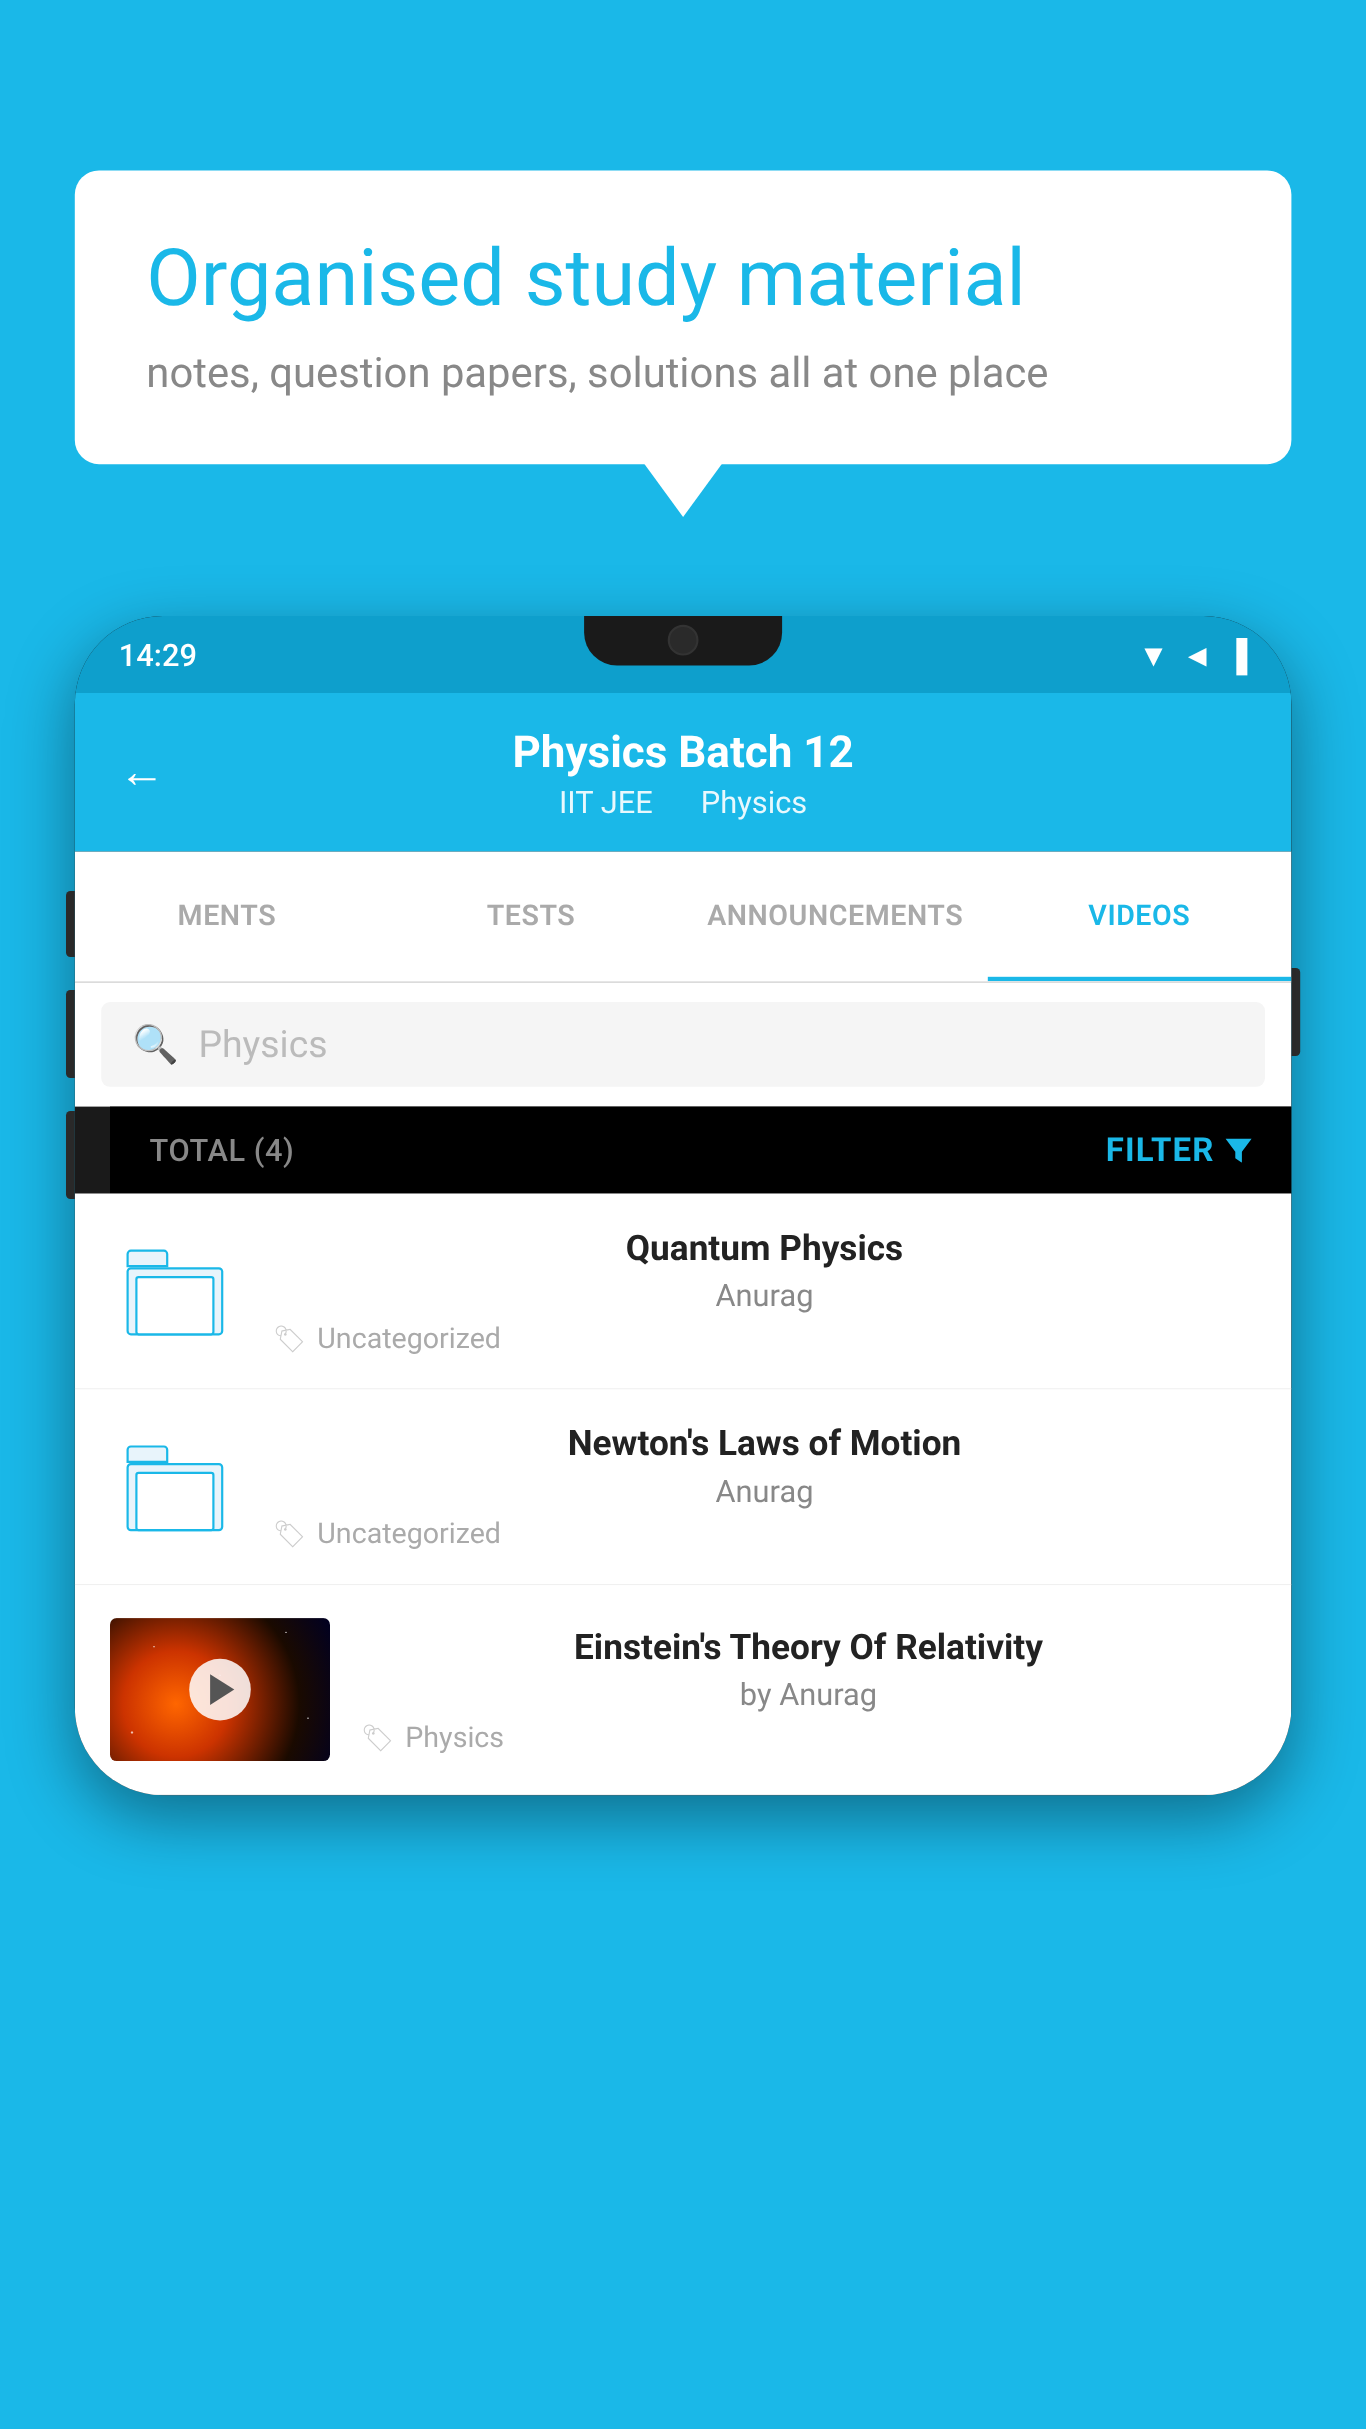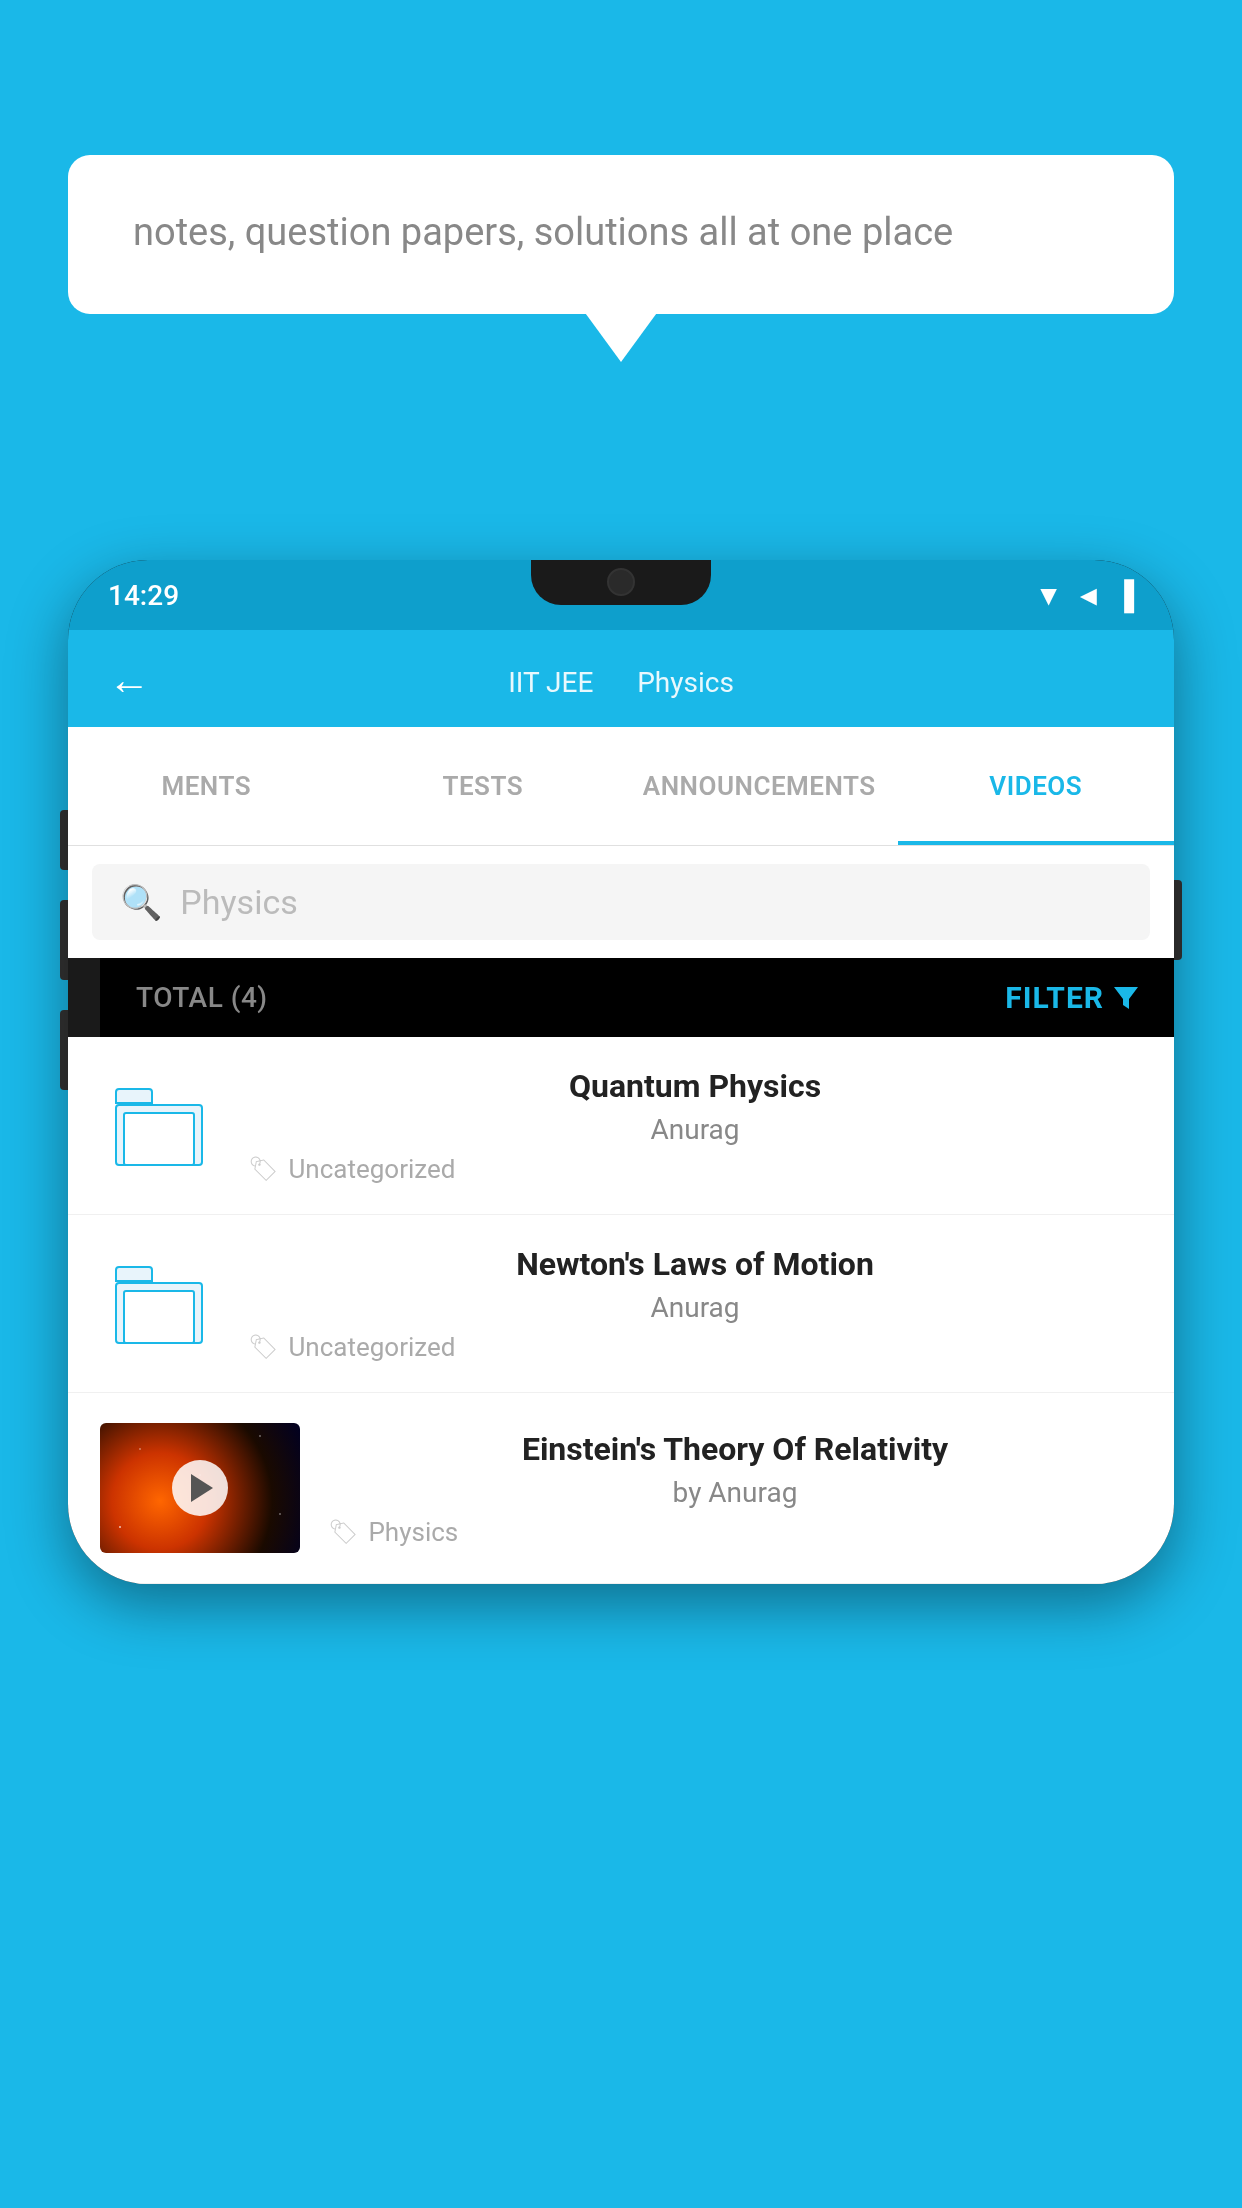--- a/index.html
+++ b/index.html
@@ -432,20 +432,21 @@
       height: 80px;
       background: #333;
       border-radius: 4px 0 0 4px;
     }
   </style>
 </head>
 <body>
 
 <div class="speech-bubble-container">
   <div class="speech-bubble">
+    <h1>Organised study material</h1>
     <p>notes, question papers, solutions all at one place</p>
   </div>
 </div>
 
 <div class="phone-container">
   <div class="phone-wrapper">
     <div class="side-btn-right"></div>
     <div class="side-btn-left-1"></div>
     <div class="side-btn-left-2"></div>
     <div class="side-btn-left-3"></div>
@@ -459,20 +460,21 @@
         </div>
         <div class="status-icons">
           <span>▼</span>
           <span>◄</span>
           <span>▐</span>
         </div>
       </div>
 
       <div class="app-header">
         <span class="back-arrow">←</span>
+        <div class="app-title">Physics Batch 12</div>
         <div class="app-subtitle">
           <span>IIT JEE</span>
           &nbsp;&nbsp;
           <span>Physics</span>
         </div>
       </div>
 
       <div class="tabs">
         <div class="tab">
           <span>MENTS</span>

